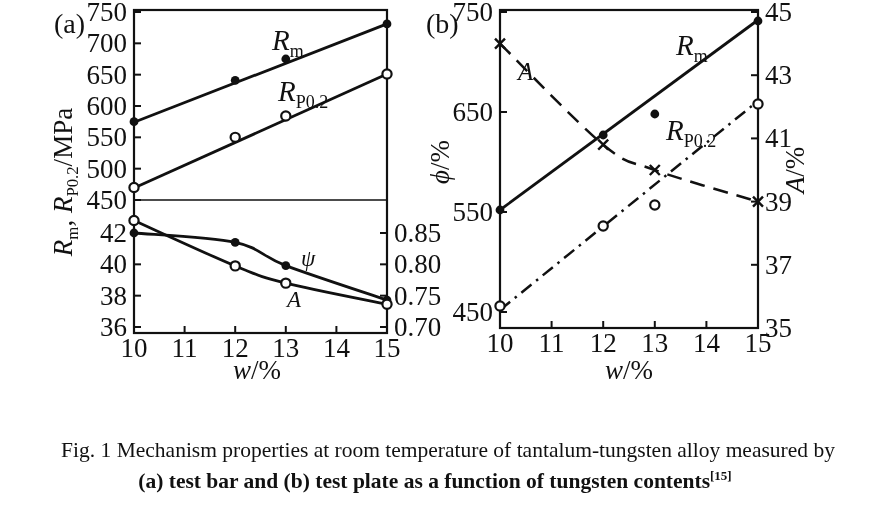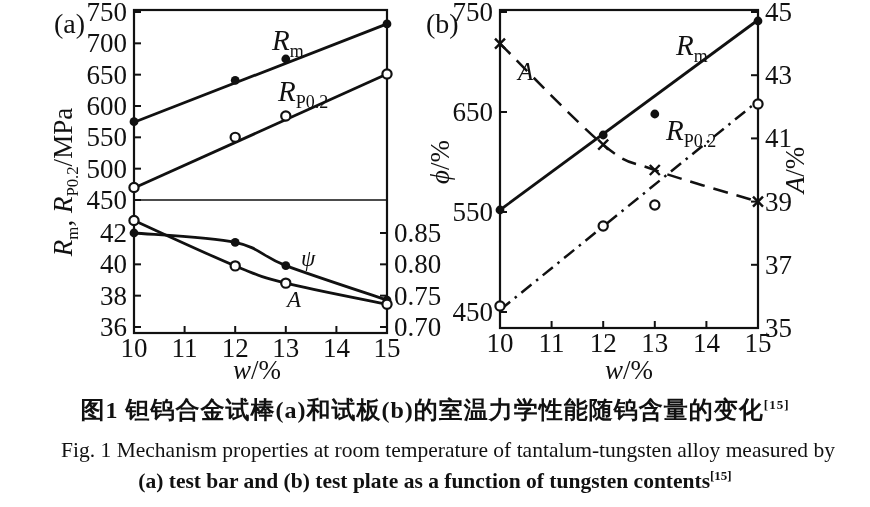--- a/index.html
+++ b/index.html
@@ -140,18 +140,17 @@
       <circle cx="758" cy="104" r="4.6" fill="#ffffff" stroke="#111111" stroke-width="2.2"></circle>
       <text x="0" y="0" font-size="29" text-anchor="start" transform="translate(666,140)"><tspan font-style="italic">R</tspan><tspan font-size="17.98" dy="6.96">P0.2</tspan></text>
       <path d="M500,43.60000000000002C517.2,60.45333333333336 577.4000000000001,123.65333333333342 603.2,144.72000000000008C629,165.78666666666675 629,160.52 654.8,170C680.5999999999999,179.48 740.8,196.33333333333331 758,201.6" fill="none" stroke="#111111" stroke-width="2.5" stroke-dasharray="15 9"></path>
       <path d="M495,38.60000000000002L505,48.60000000000002M495,48.60000000000002L505,38.60000000000002" stroke="#111111" stroke-width="2.4" fill="none"></path>
       <path d="M598.2,139.72000000000008L608.2,149.72000000000008M598.2,149.72000000000008L608.2,139.72000000000008" stroke="#111111" stroke-width="2.4" fill="none"></path>
       <path d="M649.8,165L659.8,175M649.8,175L659.8,165" stroke="#111111" stroke-width="2.4" fill="none"></path>
       <path d="M753,196.6L763,206.6M753,206.6L763,196.6" stroke="#111111" stroke-width="2.4" fill="none"></path>
       <text x="0" y="0" font-size="25" text-anchor="start" transform="translate(518,80)"><tspan font-style="italic">A</tspan></text>
     </svg>
 
-  <div class="cap cap-zh"><span>图1  钽钨合金试棒(a)和试板(b)的室温力学性能随钨含量的变化</span><sup class="ref">[15]</sup></div>
 
   <div class="cap cap-en1"><span>Fig. 1   Mechanism properties at room temperature of tantalum-tungsten alloy measured by</span></div>
 
   <div class="cap cap-en2"><span>(a) test bar and (b) test plate as a function of tungsten contents</span><sup class="ref">[15]</sup></div>
 </div>
 
 </body></html>

